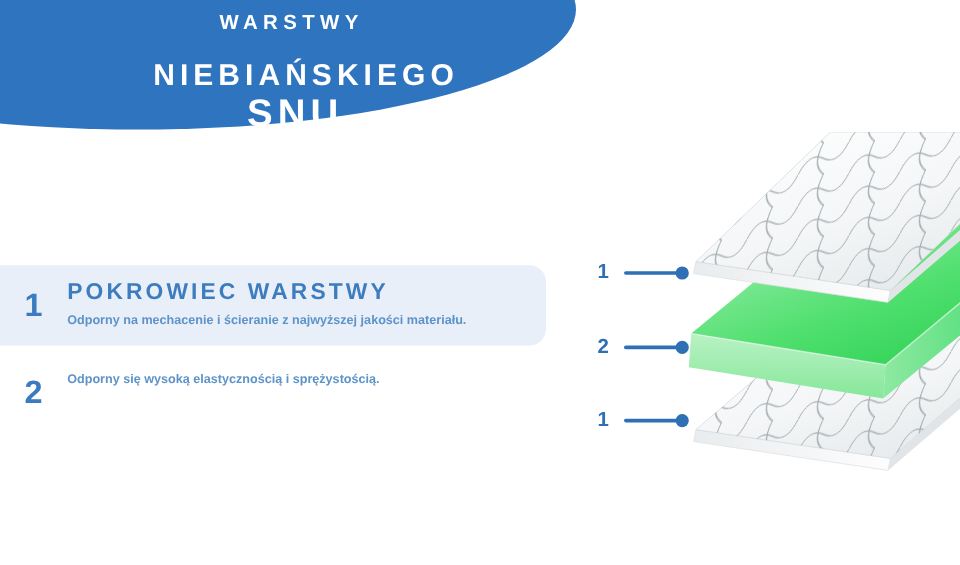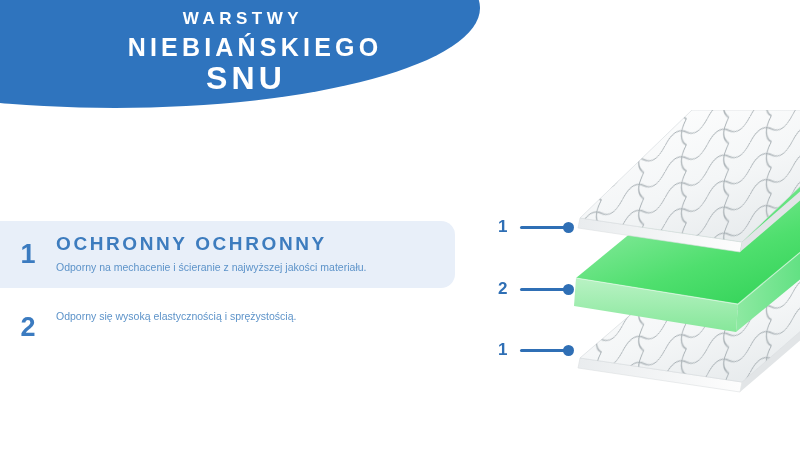--- a/index.html
+++ b/index.html
@@ -49,21 +49,21 @@
     font-weight:bold;
     letter-spacing:4.5px;
     line-height:22px;
     margin-left:6px;
   }
   .title-line2 {
     font-size:25px;
     font-weight:bold;
     letter-spacing:4.2px;
     line-height:30px;
-    margin-top:2px;
+    margin-top:18px;
     margin-left:30px;
     text-align:right;
   }
   .title-line3 {
     font-size:32px;
     font-weight:bold;
     letter-spacing:4.2px;
     line-height:30px;
     margin-top:1px;
     margin-left:12px;
@@ -101,21 +101,21 @@
   .feature-title {
     font-size:19px;
     font-weight:bold;
     letter-spacing:2.6px;
     color:#3d7cbe;
     line-height:24px;
     white-space:nowrap;
   }
   .feature-desc {
     font-size:10.5px;
-    font-weight:normal;
+    font-weight:bold;
     color:#5d93c9;
     line-height:16px;
     margin-top:3px;
     white-space:nowrap;
   }
 
   
   .callout {
     position:absolute;
     display:flex;
@@ -159,21 +159,21 @@
     <div class="title-line1">WARSTWY</div>
     <div class="title-line2">NIEBIAŃSKIEGO</div>
     <div class="title-line3">SNU</div>
   </div>
 
   <div class="features">
 
     <div class="feature-row row-1">
       <div class="feature-num">1</div>
       <div class="feature-body">
-        <div class="feature-title">OCHRONNY OCHRONNY</div>
+        <div class="feature-title">POKROWIEC WARSTWY</div>
         <div class="feature-desc">Odporny na mechacenie i ścieranie z najwyższej jakości materiału.</div>
       </div>
     </div>
 
     <div class="feature-row row-2">
       <div class="feature-num">2</div>
       <div class="feature-body">
         <div class="feature-desc">Odporny się wysoką elastycznością i sprężystością.</div>
       </div>
     </div>

